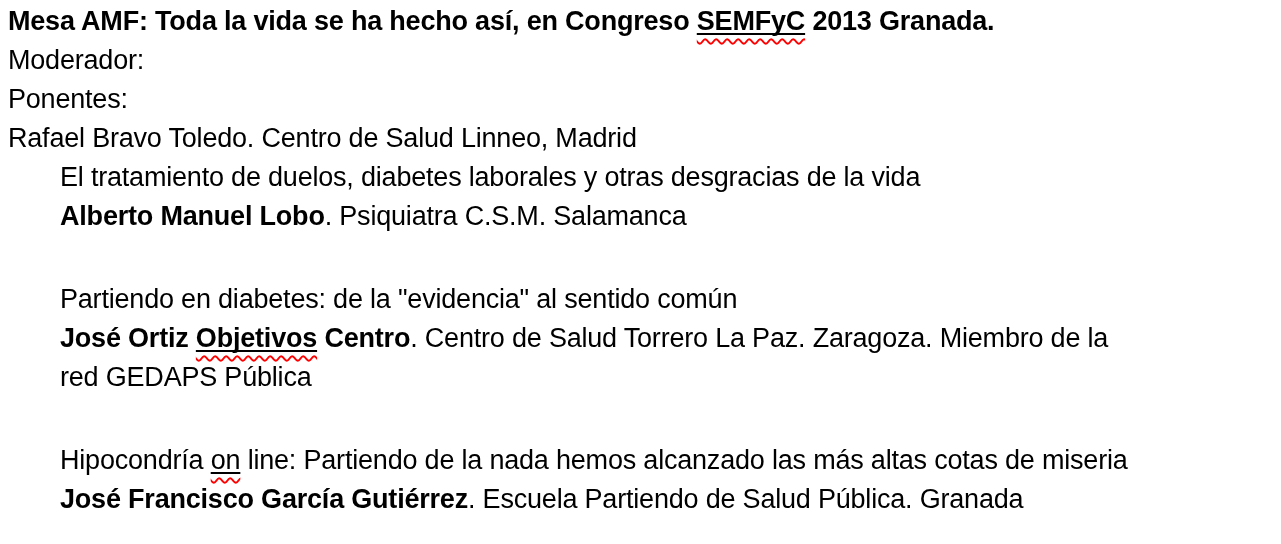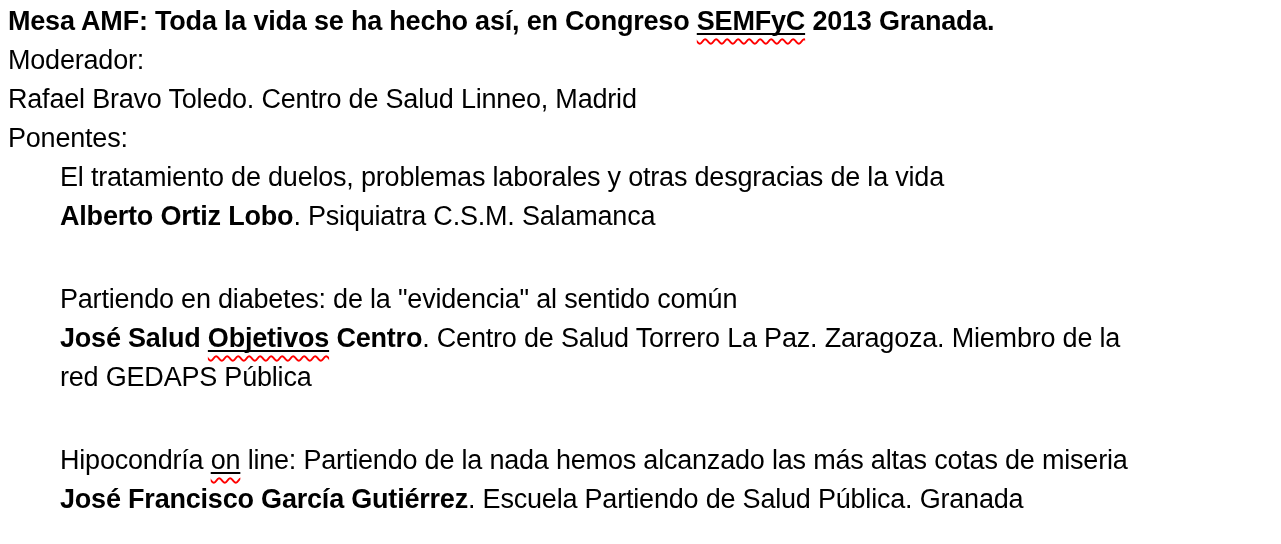--- a/index.html
+++ b/index.html
@@ -46,24 +46,24 @@
     text-underline-offset: 8px;
     text-decoration-skip-ink: none;
   }
 </style>
 </head>
 <body>
 
 <div id="doc">
     <div class="line"><span class="b">Mesa AMF: Toda la vida se ha hecho así, en Congreso </span><span class="b mis"><span class="wave">SEMFyC</span></span><span class="b"> 2013 Granada.</span></div>
     <div class="line"><span class="">Moderador:</span></div>
+    <div class="line"><span class="">Ponentes:</span></div>
     <div class="line"><span class="">Rafael Bravo Toledo. Centro de Salud Linneo, Madrid</span></div>
-    <div class="line"><span class="">Ponentes:</span></div>
-    <div class="line indent"><span class="">El tratamiento de duelos, problemas laborales y otras desgracias de la vida</span></div>
-    <div class="line indent"><span class="b">Alberto Ortiz Lobo</span><span class="">. Psiquiatra C.S.M. Salamanca</span></div>
+    <div class="line indent"><span class="">El tratamiento de duelos, diabetes laborales y otras desgracias de la vida</span></div>
+    <div class="line indent"><span class="b">Alberto Manuel Lobo</span><span class="">. Psiquiatra C.S.M. Salamanca</span></div>
     <div class="gap"></div>
     <div class="line indent"><span class="">Partiendo en diabetes: de la "evidencia" al sentido común</span></div>
-    <div class="line indent"><span class="b">José Salud </span><span class="b mis"><span class="wave">Objetivos</span></span><span class="b"> Centro</span><span class="">. Centro de Salud Torrero La Paz. Zaragoza. Miembro de la</span></div>
+    <div class="line indent"><span class="b">José Ortiz </span><span class="b mis"><span class="wave">Objetivos</span></span><span class="b"> Centro</span><span class="">. Centro de Salud Torrero La Paz. Zaragoza. Miembro de la</span></div>
     <div class="line indent"><span class="">red GEDAPS Pública</span></div>
     <div class="gap"></div>
     <div class="line indent"><span class="">Hipocondría </span><span class=" mis"><span class="wave">on</span></span><span class=""> line: Partiendo de la nada hemos alcanzado las más altas cotas de miseria</span></div>
     <div class="line indent"><span class="b">José Francisco García Gutiérrez</span><span class="">. Escuela Partiendo de Salud Pública. Granada</span></div>
   </div>
 
 </body></html>

